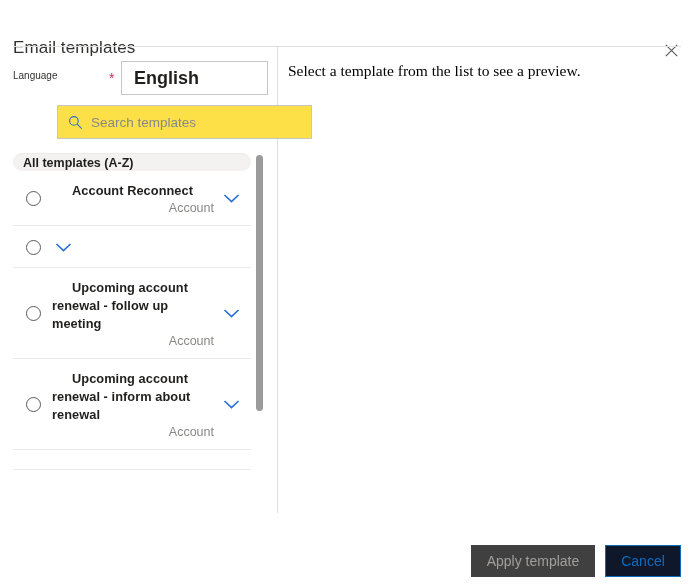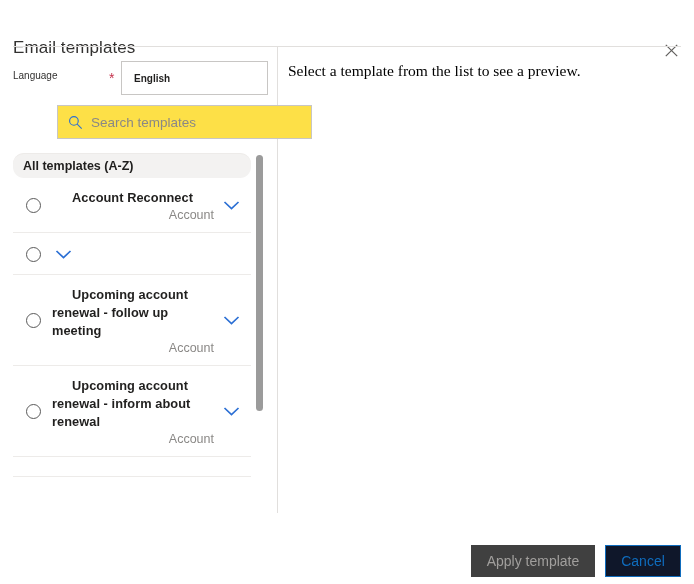--- a/index.html
+++ b/index.html
@@ -110,21 +110,21 @@
     width: 147px;
     height: 34px;
     border: 1px solid #c8c6c4;
     background: #ffffff;
     box-sizing: border-box;
     display: flex;
     align-items: center;
   }
   .lang-value {
     padding-left: 12px;
-    font-size: 10px;
+    font-size: 18px;
     font-weight: 700;
     color: #201f1e;
   }
 
   .search-box {
     position: absolute;
     left: 13px;
     top: 58px;
     width: 255px;
     height: 34px;
@@ -158,21 +158,21 @@
     position: absolute;
     left: 13px;
     top: 106px;
     width: 255px;
     height: 360px;
     overflow: hidden;
   }
   .group-header {
     position: relative;
     width: 238px;
-    height: 25px;
+    height: 18px;
     background: #f3f2f1;
     display: flex;
     align-items: center;
     box-sizing: border-box;
     padding-left: 10px;
     border-top: 1px solid #edebe9;
     border-radius: 11px;
   }
   .group-header-label {
     font-size: 12.5px;

